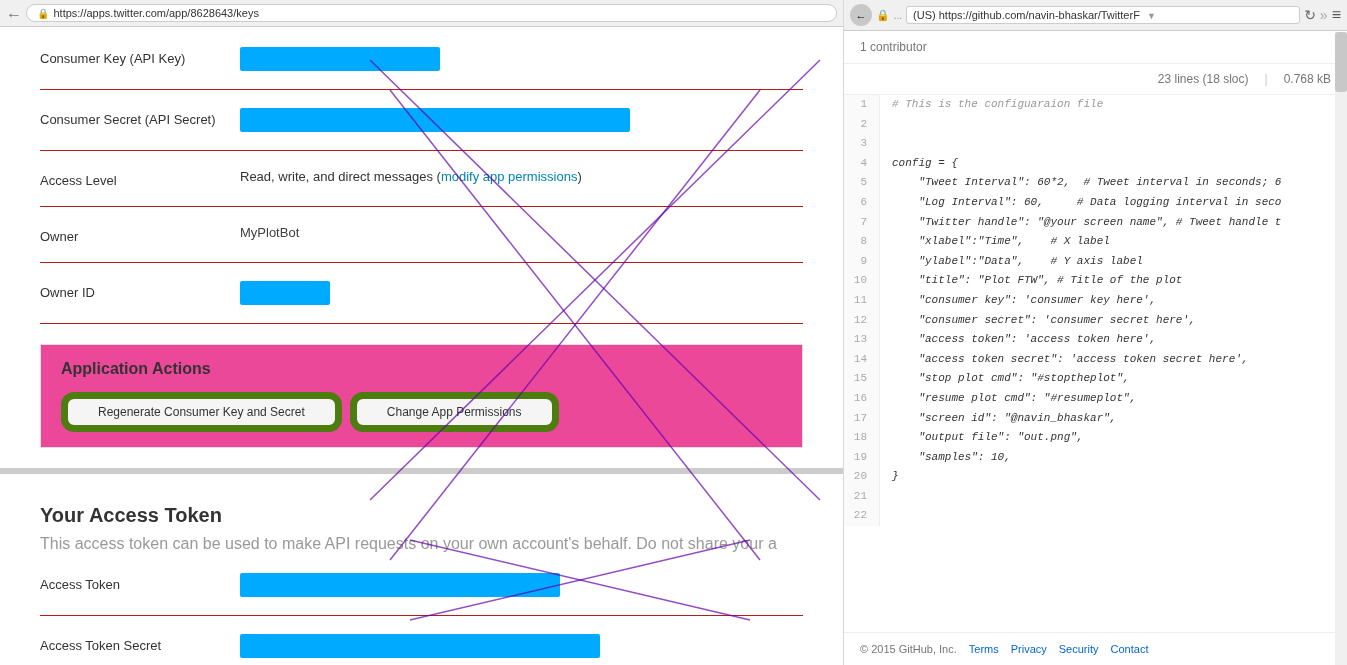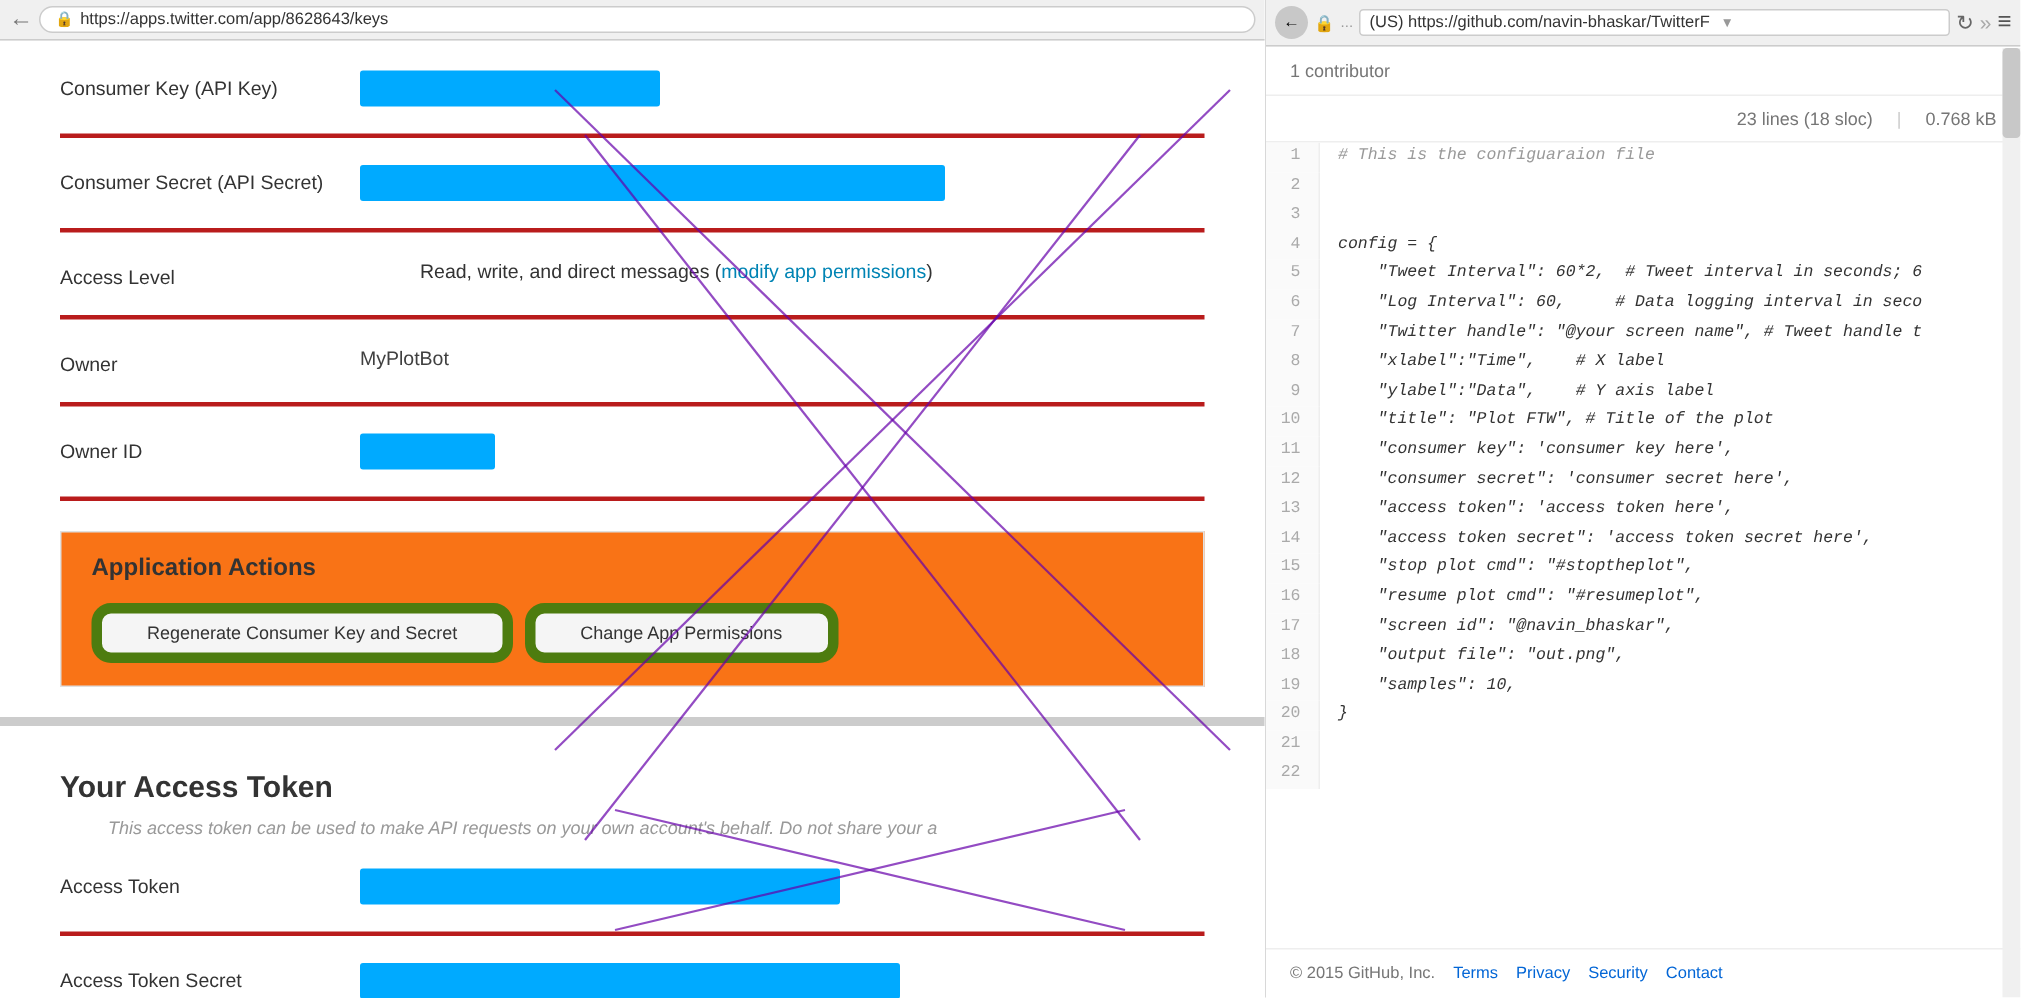--- a/index.html
+++ b/index.html
@@ -13,21 +13,21 @@
       overflow-y: auto;
       padding: 20px 40px;
       position: relative;
     }
 
     .field-row {
       display: flex;
       align-items: flex-start;
       margin-bottom: 18px;
       padding-bottom: 18px;
-      border-bottom: 3px solid #b91c1c;
+      border-bottom: 1px solid #b91c1c;
     }
     .field-label {
       width: 200px;
       color: #333;
       font-size: 13px;
       padding-top: 4px;
       flex-shrink: 0;
     }
     .field-value {
       flex: 1;
@@ -38,28 +38,28 @@
       background: #00aaff;
       height: 24px;
       border-radius: 2px;
     }
     .bar-consumer-key { width: 200px; }
     .bar-consumer-secret { width: 390px; }
     .bar-owner-id { width: 90px; }
     .bar-access-token { width: 320px; }
     .bar-access-token-secret { width: 360px; }
 
-    .access-level-text { color: #333; margin-left: 40px; }
+    .access-level-text { color: #333; }
     .modify-link { color: #0084b4; text-decoration: none; }
 
     
     .app-actions-section {
       margin: 20px 0;
       padding: 15px 20px;
-      background: #f97316;
+      background: #ec4899;
       border: 1px solid #e0e0e0;
     }
     .app-actions-title {
       font-size: 16px;
       font-weight: bold;
       color: #333;
       margin-bottom: 14px;
     }
     .action-buttons {
       display: flex;
@@ -80,25 +80,23 @@
     .access-token-section {
       margin-top: 30px;
     }
     .section-title {
       font-size: 20px;
       font-weight: bold;
       color: #333;
       margin-bottom: 8px;
     }
     .section-desc {
-      font-size: 12px;
+      font-size: 16px;
       color: #999;
       margin-bottom: 20px;
-      font-style: italic;
-      margin-left: 32px;
     }
 
     
     .diagonal-overlay {
       position: absolute;
       top: 0; left: 0;
       width: 843px;
       height: 665px;
       pointer-events: none;
     }

